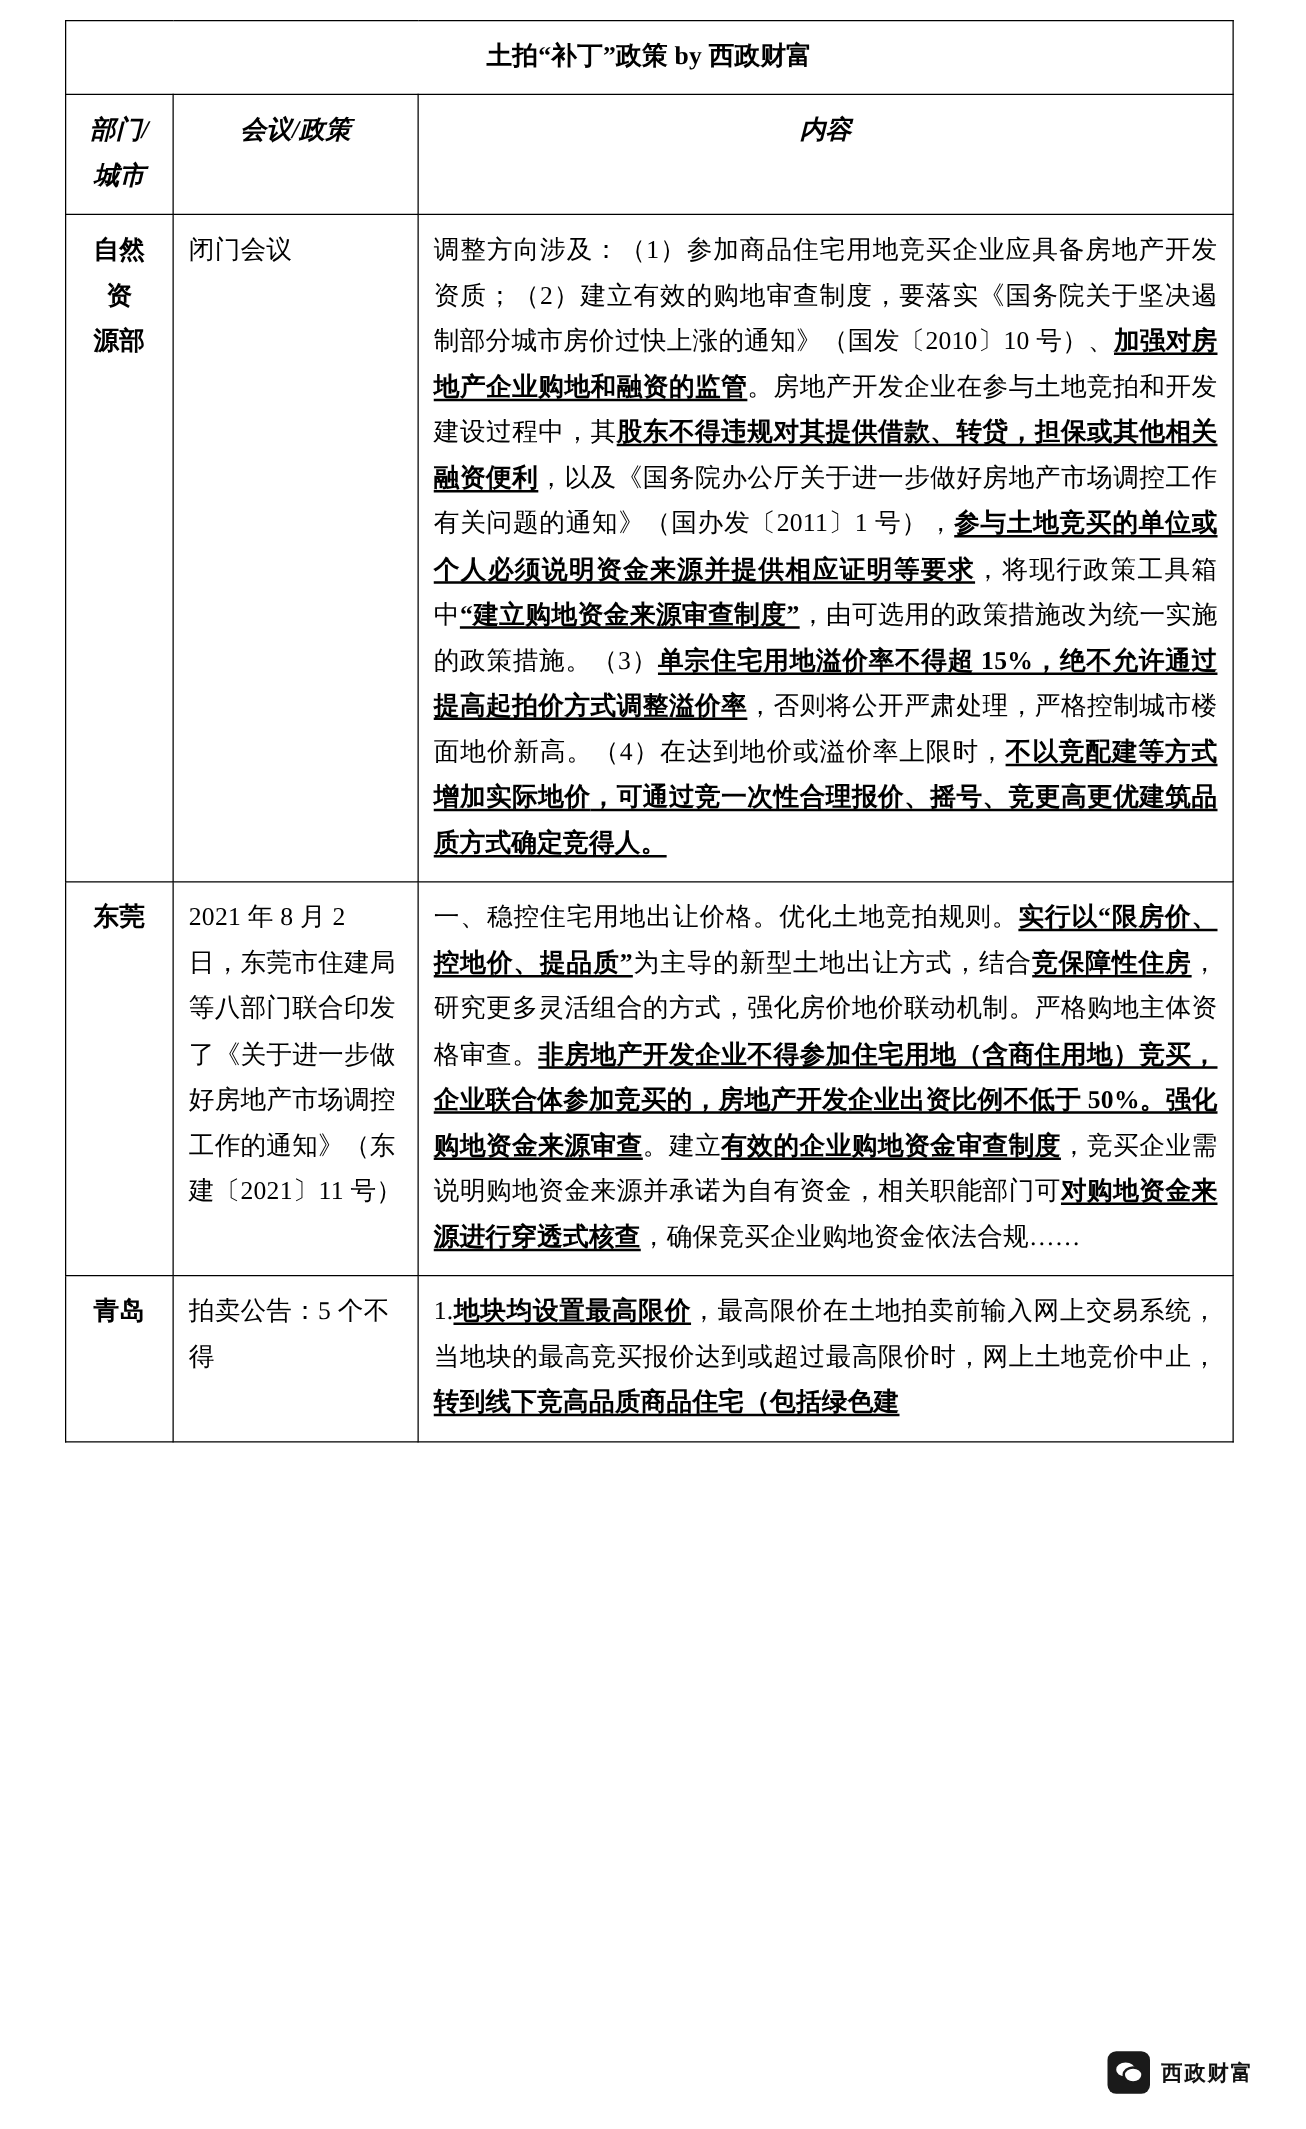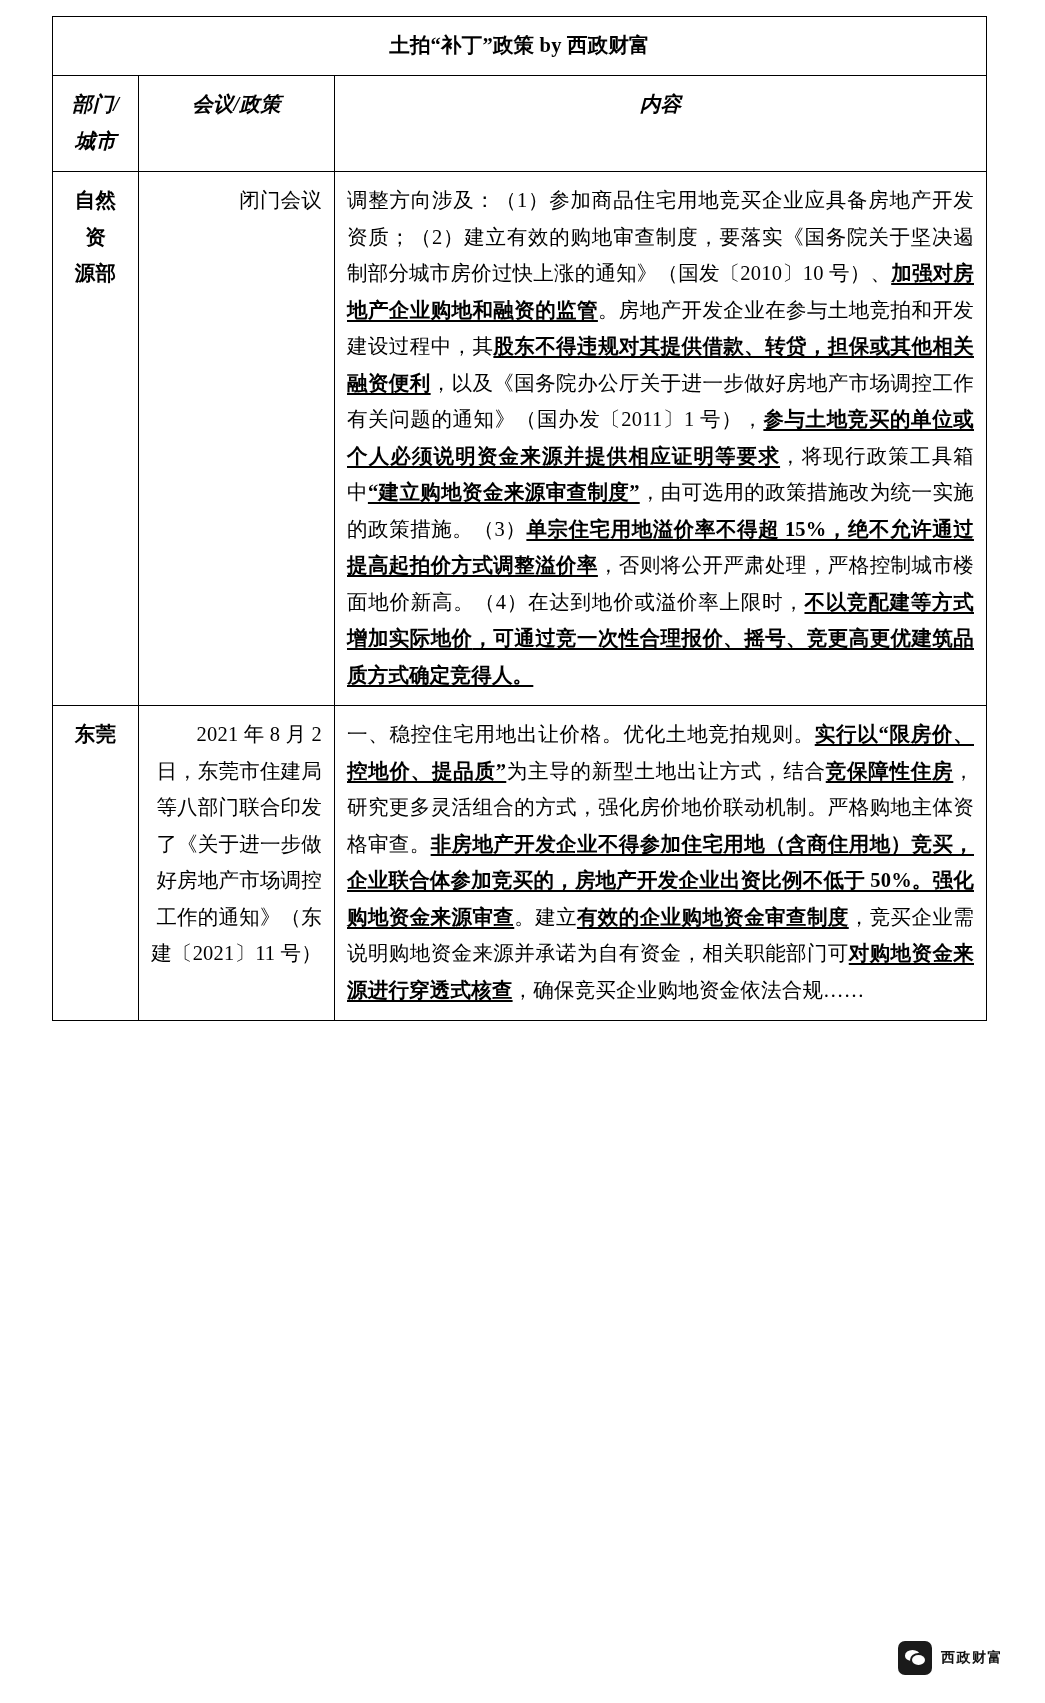--- a/index.html
+++ b/index.html
@@ -55,21 +55,21 @@
     font-style: italic;
   }
   td.dept {
     text-align: center;
     font-weight: bold;
     font-size: 21px;
     line-height: 1.72;
     padding-top: 12px;
   }
   td.meeting {
-    text-align: right;
+    text-align: left;
     font-size: 20px;
     line-height: 1.85;
     padding-top: 12px;
   }
   td.content {
     text-align: justify;
     text-justify: inter-ideograph;
   }
   .content-body .bu {
     font-weight: bold;
@@ -107,21 +107,21 @@
     position: absolute;
     left: 14px;
     top: 14px;
     width: 13px;
     height: 10px;
     background: #ffffff;
     border-radius: 50%;
     box-shadow: 0 0 0 2px #1a1a1a;
   }
   .footer-text {
-    font-size: 14px;
+    font-size: 17px;
     font-weight: bold;
     letter-spacing: 1.5px;
     color: #111;
     font-family: "Liberation Sans", sans-serif;
   }
 </style>
 </head>
 <body>
 
 <div class="page">
@@ -143,20 +143,25 @@
       <tr>
         <td class="dept"><span class="dept-text">自然资<br>源部</span></td>
         <td class="meeting">闭门会议</td>
         <td class="content"><span class="content-body">调整方向涉及：（1）参加商品住宅用地竞买企业应具备房地产开发资质；（2）建立有效的购地审查制度，要落实《国务院关于坚决遏制部分城市房价过快上涨的通知》（国发〔2010〕10 号）、<span class="bu">加强对房地产企业购地和融资的监管</span>。房地产开发企业在参与土地竞拍和开发建设过程中，其<span class="bu">股东不得违规对其提供借款、转贷，担保或其他相关融资便利</span>，以及《国务院办公厅关于进一步做好房地产市场调控工作有关问题的通知》（国办发〔2011〕1 号），<span class="bu">参与土地竞买的单位或个人必须说明资金来源并提供相应证明等要求</span>，将现行政策工具箱中<span class="bu">“建立购地资金来源审查制度”</span>，由可选用的政策措施改为统一实施的政策措施。（3）<span class="bu">单宗住宅用地溢价率不得超 15%，绝不允许通过提高起拍价方式调整溢价率</span>，否则将公开严肃处理，严格控制城市楼面地价新高。（4）在达到地价或溢价率上限时，<span class="bu">不以竞配建等方式增加实际地价</span><span class="bu">，可通过竞一次性合理报价、摇号、竞更高更优建筑品质方式确定竞得人。</span></span></td>
       </tr>
       <tr>
         <td class="dept"><span class="dept-text">东莞</span></td>
         <td class="meeting">2021 年 8 月 2 日，东莞市住建局等八部门联合印发了《关于进一步做好房地产市场调控工作的通知》（东建〔2021〕11 号）</td>
         <td class="content"><span class="content-body">一、稳控住宅用地出让价格。优化土地竞拍规则。<span class="bu">实行以“限房价、控地价、提品质”</span>为主导的新型土地出让方式，结合<span class="bu">竞保障性住房</span>，研究更多灵活组合的方式，强化房价地价联动机制。严格购地主体资格审查。<span class="bu">非房地产开发企业不得参加住宅用地（含商住用地）竞买，企业联合体参加竞买的，房地产开发企业出资比例不低于 50%。强化购地资金来源审查</span>。建立<span class="bu">有效的企业购地资金审查制度</span>，竞买企业需说明购地资金来源并承诺为自有资金，相关职能部门可<span class="bu">对购地资金来源进行穿透式核查</span>，确保竞买企业购地资金依法合规……</span></td>
       </tr>
+      <tr>
+        <td class="dept"><span class="dept-text">青岛</span></td>
+        <td class="meeting">拍卖公告：5 个不得</td>
+        <td class="content"><span class="content-body">1.<span class="bu">地块均设置最高限价</span>，最高限价在土地拍卖前输入网上交易系统，当地块的最高竞买报价达到或超过最高限价时，网上土地竞价中止，<span class="bu">转到线下竞高品质商品住宅（包括绿色建</span></span></td>
+      </tr>
     </tbody>
   </table>
 
   <div class="footer">
     <div class="wechat-badge"></div>
     <div class="footer-text">西政财富</div>
   </div>
 </div>
 
 </body></html>

